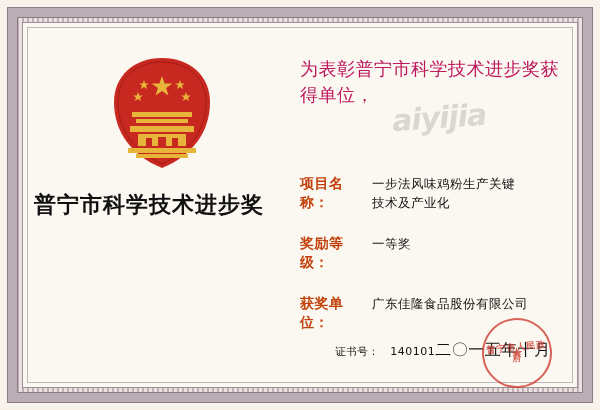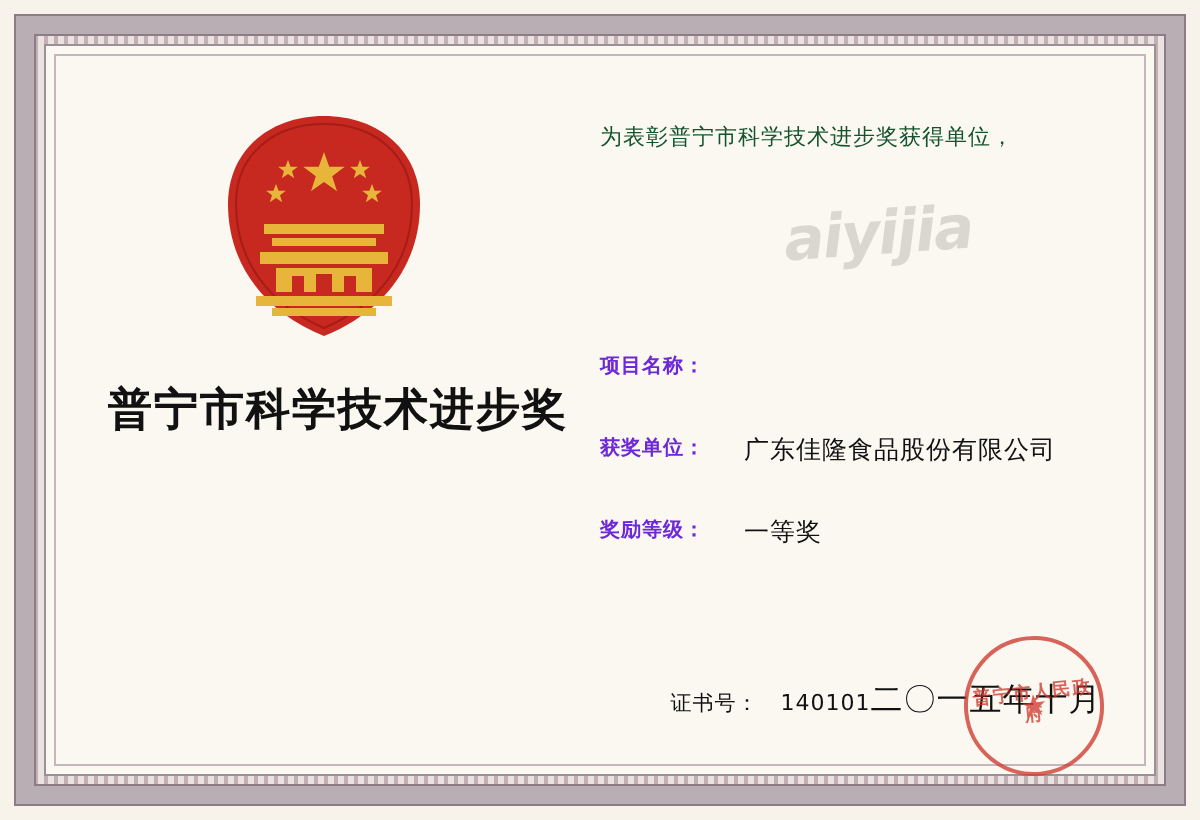--- a/index.html
+++ b/index.html
@@ -76,21 +76,21 @@
     left: 72px;
     top: 14px;
     width: 112px;
     height: 118px;
   }
   .title-main {
     position: absolute;
     left: 0;
     top: 150px;
     width: 250px;
-    text-align: right;
+    text-align: left;
     font-family: "DejaVu Sans", "Liberation Sans", sans-serif;
     font-weight: bold;
     font-size: 22px;
     letter-spacing: 1px;
     color: #111111;
     white-space: nowrap;
   }
   .title-sub {
     position: absolute;
     left: 0;
@@ -107,43 +107,43 @@
   }
   
   .right-col {
     position: absolute;
     left: 300px;
     top: 56px;
     width: 266px;
     height: 310px;
   }
   .intro {
-    font-size: 11px;
+    font-size: 18px;
     line-height: 26px;
-    color: #14532d;
+    color: #be185d;
     letter-spacing: 0.5px;
   }
   .intro .line2 {
     display: block;
   }
   .fields {
     position: absolute;
     top: 118px;
     left: 0;
     width: 266px;
   }
   .field-row {
     display: flex;
     align-items: flex-start;
     margin-bottom: 22px;
   }
   .field-label {
-    font-size: 10px;
-    font-weight: bold;
-    color: #6d28d9;
+    font-size: 14px;
+    font-weight: bold;
+    color: #c2410c;
     width: 72px;
     flex: 0 0 72px;
     letter-spacing: 0.5px;
     line-height: 19px;
   }
   .field-value {
     font-size: 12.5px;
     color: #111111;
     line-height: 19px;
     letter-spacing: 0.5px;
@@ -268,33 +268,37 @@
   <div class="right-col">
 
     <div class="intro">
       <span>为表彰普宁市科学技术进步奖获得单位，</span>
     </div>
 
     <div class="fields">
 
       <div class="field-row">
         <div class="field-label">项目名称：</div>
+        <div class="field-value">
+          <span>一步法风味鸡粉生产关键</span>
+          <span class="v2">技术及产业化</span>
+        </div>
+      </div>
+
+      <div class="field-row">
+        <div class="field-label">奖励等级：</div>
+        <div class="field-value">
+          <span>一等奖</span>
+        </div>
       </div>
 
       <div class="field-row">
         <div class="field-label">获奖单位：</div>
         <div class="field-value">
           <span>广东佳隆食品股份有限公司</span>
-        </div>
-      </div>
-
-      <div class="field-row">
-        <div class="field-label">奖励等级：</div>
-        <div class="field-value">
-          <span>一等奖</span>
         </div>
       </div>
 
     </div>
 
     <div class="bottom-row">
       <div>
         <span class="cert-no-label">证书号：</span>
         <span class="cert-no-value">140101</span>
       </div>

